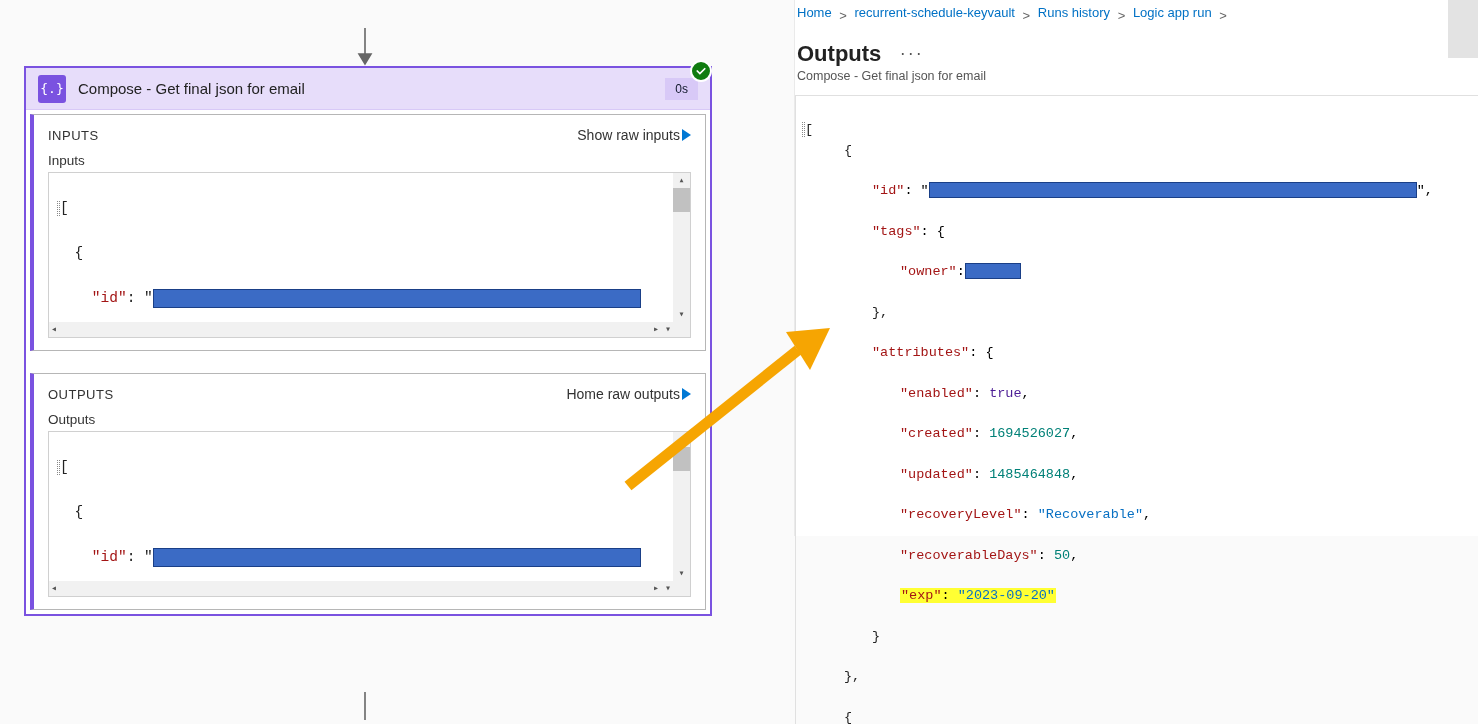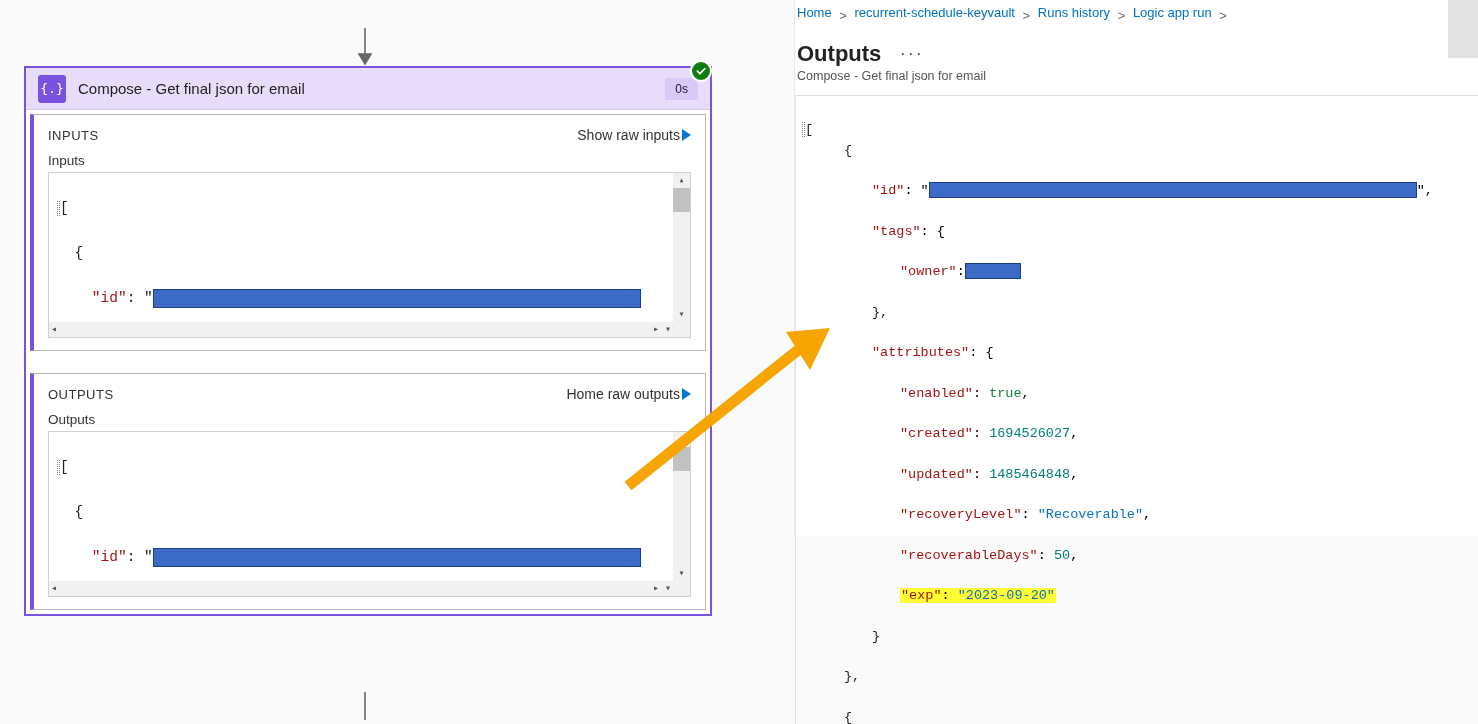--- a/index.html
+++ b/index.html
@@ -220,21 +220,21 @@
     line-height: 1.5;
     white-space: pre;
     position: relative;
   }
   .json-pane .ind1 { padding-left: 20px; display: block; }
   .json-pane .ind2 { padding-left: 48px; display: block; }
   .json-pane .ind3 { padding-left: 76px; display: block; }
   .j-key2 { color: #a31515; }
   .j-str2 { color: #0870c3; }
   .j-num  { color: #008077; margin-top: 26px; }
-  .j-kw2  { color: #15803d; text-align: right; }
+  .j-kw2  { color: #4c1d95; text-align: right; }
   .hl {
     background: #ffff33;
     padding: 0 1px;
   }
   .redact2 {
     display: inline-block;
     background: #3b6bc5;
     border: 1px solid #1a3f87;
     height: 16px;
     vertical-align: middle;

